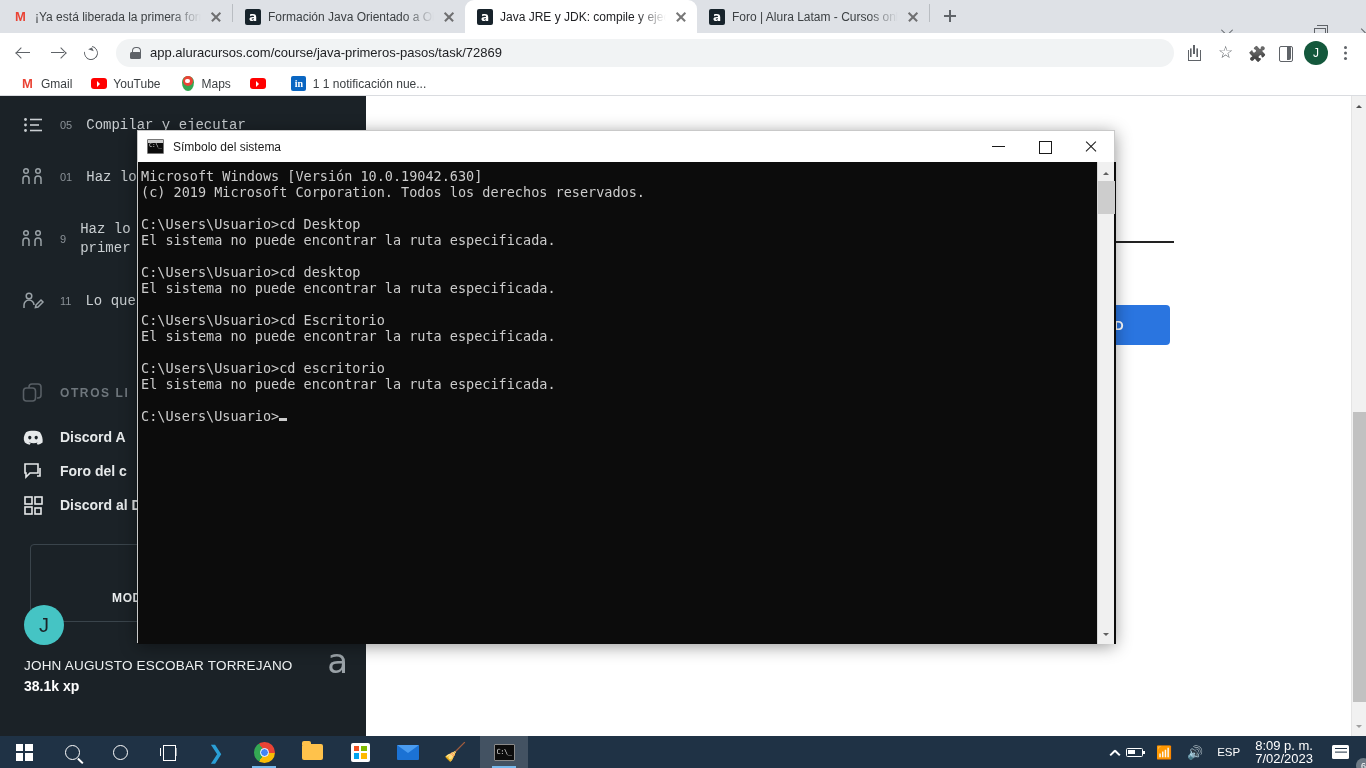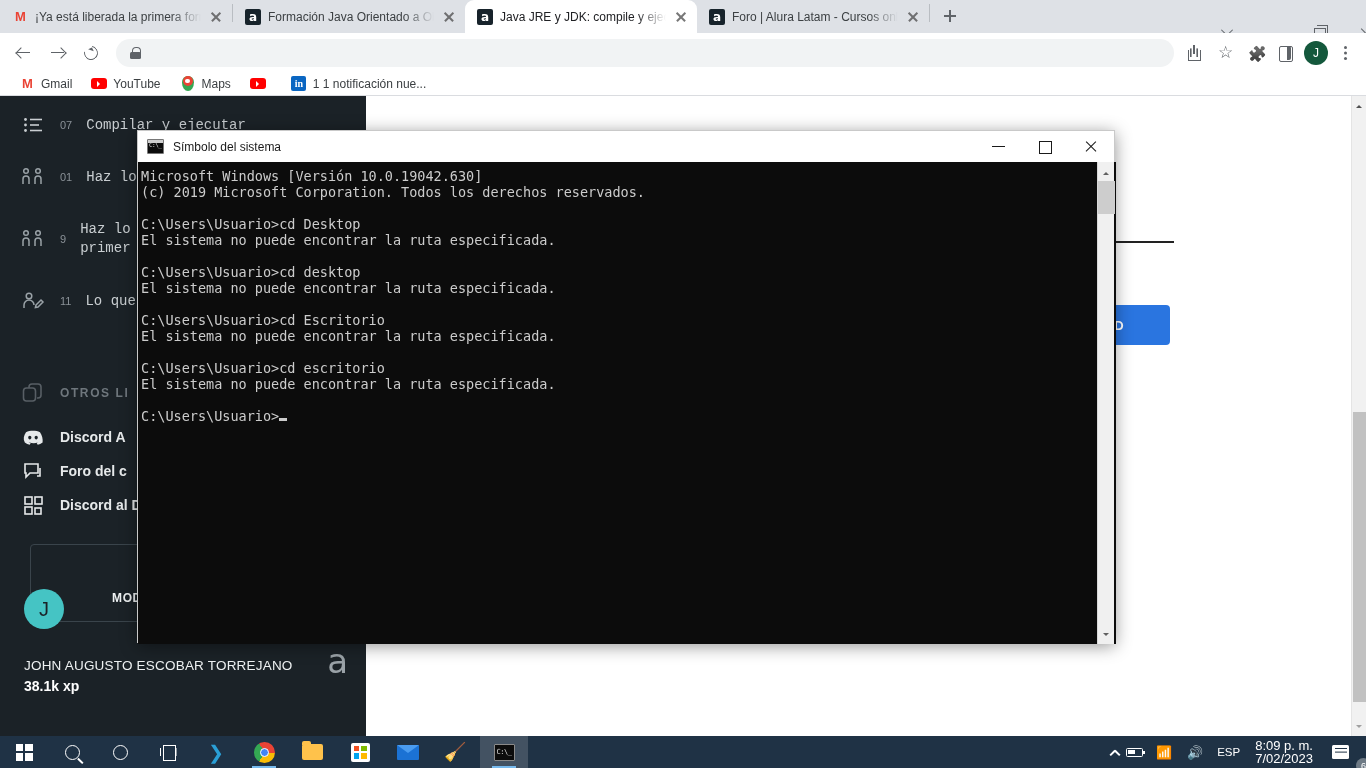--- a/index.html
+++ b/index.html
@@ -209,21 +209,21 @@
     border: 1px solid #3a444b; border-radius: 4px;
     display:flex; flex-direction: column; align-items:center; justify-content:center; gap: 8px;
   }
   .moon { font-size: 21px; color: #eef1f2; line-height: 1; }
   .night-label { font-size: 12px; font-weight: bold; letter-spacing: .6px; color:#eef1f2;}
   .profile { position: absolute; left: 24px; bottom: 42px; width: 330px; }
   .profile-av {
     width: 40px; height: 40px; border-radius: 50%; background: #45c4c4; color: #1b2227;
     font-size: 20px; display:flex; align-items:center; justify-content:center;
   }
-  .profile-name { margin-top: 29px; font-size: 13.5px; color: #eef1f2; letter-spacing: .2px;}
+  .profile-name { margin-top: 13px; font-size: 13.5px; color: #eef1f2; letter-spacing: .2px;}
   .profile-xp { margin-top: 5px; font-size: 14px; font-weight: bold; color: #ffffff; }
   .alura-mark {
     position: absolute; right: 18px; bottom: 58px; font-size: 34px; color: #9aa2a7;
     font-family: "DejaVu Sans", sans-serif; line-height: 1;
   }
 
   .content-rule {
     position: absolute; left: 1086px; top: 145px; width: 88px; height: 2px; background: #222;
   }
   .cta-btn {
@@ -416,20 +416,21 @@
         <span class="arrow-left"></span>
       </div>
     <div class="nav-btn">
         <span class="arrow-right"></span>
       </div>
     <div class="nav-btn">
         <span class="reload-ic"></span>
       </div>
     <div class="omnibox">
       <span class="lock-ic"></span>
+      <span>app.aluracursos.com/course/java-primeros-pasos/task/72869</span>
     </div>
     <div class="tb-icon"><span class="share-ic"></span></div>
     <div class="tb-icon">
         <span class="star-ic"></span>
       </div>
     <div class="tb-icon">
         <span class="puzzle-ic"></span>
       </div>
     <div class="tb-icon"><span class="sidepanel-ic"></span></div>
     <div class="avatar-chip">J</div>
@@ -477,21 +478,21 @@
         <span class="sb-icon">
           <svg width="20" height="16" viewBox="0 0 20 16" fill="none" stroke="#c9ced1" stroke-width="1.6">
             <circle cx="2.5" cy="2.5" r="1.4" fill="#c9ced1" stroke="none"></circle>
               <line x1="7" y1="2.5" x2="19" y2="2.5"></line>
             <circle cx="2.5" cy="8" r="1.4" fill="#c9ced1" stroke="none"></circle>
               <line x1="7" y1="8" x2="16" y2="8"></line>
             <circle cx="2.5" cy="13.5" r="1.4" fill="#c9ced1" stroke="none"></circle>
               <line x1="7" y1="13.5" x2="19" y2="13.5"></line>
           </svg>
         </span>
-        <span class="num">07</span>
+        <span class="num">05</span>
         <span class="sb-label">Compilar y ejecutar</span>
       </div>
 
       <div class="sb-item" style="margin-top:2px;">
         <span class="sb-icon">
           <svg width="24" height="20" viewBox="0 0 24 20" fill="none" stroke="#9aa2a7" stroke-width="1.5">
             <circle cx="5" cy="4" r="2.3"></circle>
               <path d="M2 17 v-5 a3 3 0 0 1 6 0 v5"></path>
             <circle cx="17" cy="4" r="2.3"></circle>
               <path d="M14 17 v-5 a3 3 0 0 1 6 0 v5"></path>

